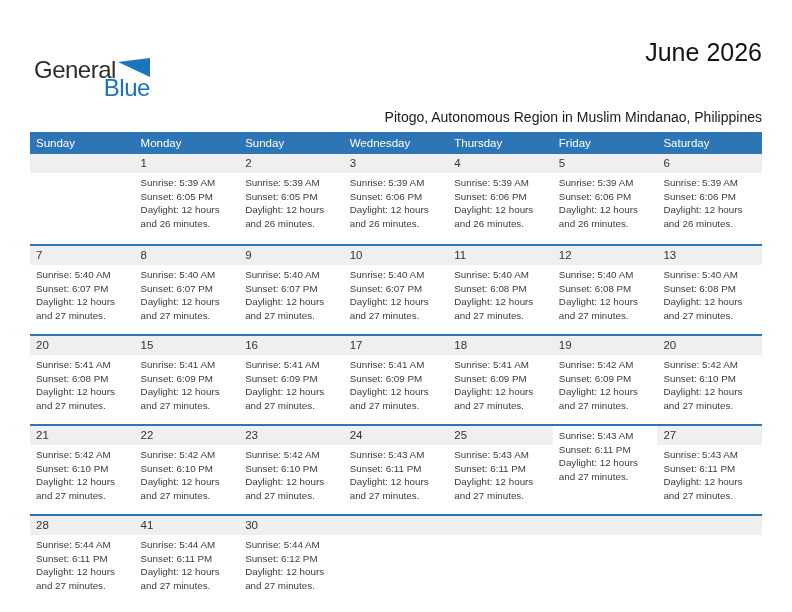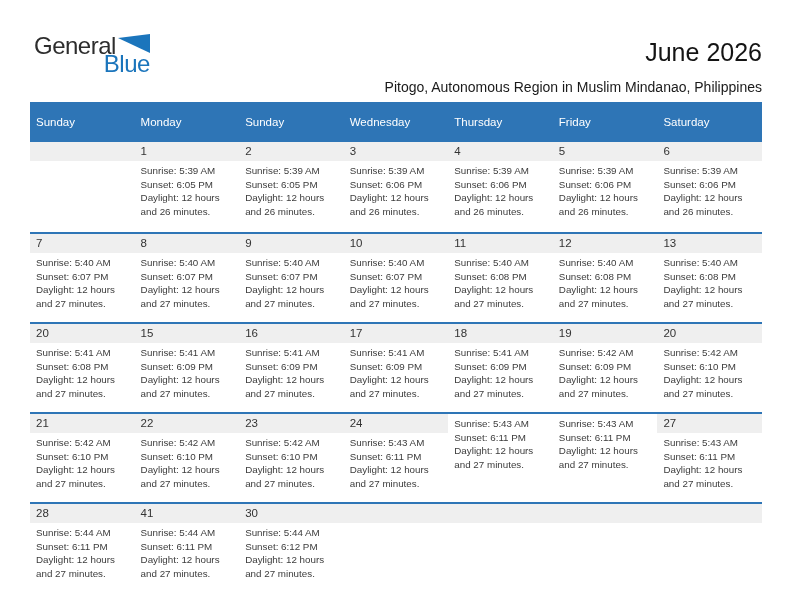--- a/index.html
+++ b/index.html
@@ -13,30 +13,30 @@
     --logo-text:#2D2D2D;
     --title-text:#141414;
   }
   *{box-sizing:border-box;margin:0;padding:0;}
   html,body{background:#fff;}
   body{font-family:"Liberation Sans", sans-serif;}
   .page{width:792px;height:612px;background:#fff;position:relative;overflow:hidden;}
 
   .top-row{display:flex;justify-content:space-between;align-items:flex-start;padding:34px 30px 0 34px;}
   .logo{width:fit-content;line-height:1;}
-  .logo-line1{display:flex;align-items:flex-end;}
+  .logo-line1{display:flex;align-items:flex-end;margin-top:24px;}
   .logo-word1{font-size:24px;color:var(--logo-text);letter-spacing:-0.5px;}
   .logo-tri{display:inline-block;margin-left:2px;margin-bottom:1px;}
   .logo-word2{font-size:24px;color:var(--logo-blue);text-align:right;margin-top:-6px;padding-right:0px;letter-spacing:-0.5px;}
   .month-title{font-size:25px;color:var(--title-text);margin-top:4px;margin-left:43px;}
 
-  .subtitle{text-align:right;margin:3px 30px 0 0;font-size:14px;color:#1A1A1A;}
+  .subtitle{text-align:right;margin:9px 30px 0 0;font-size:14px;color:#1A1A1A;}
 
   .calendar{margin:7px 30px 0 30px;}
-  .weekday-row{display:grid;grid-template-columns:repeat(7,1fr);background:var(--header-bg);height:40px;align-items:center;}
+  .weekday-row{display:grid;grid-template-columns:repeat(7,1fr);background:var(--header-bg);height:22px;align-items:center;}
   .wd-cell{color:var(--header-text);font-size:11.5px;padding-left:6px;white-space:nowrap;overflow:hidden;}
 
   .week{display:grid;grid-template-columns:repeat(7,1fr);min-height:90px;background:#fff;}
   .week + .week{border-top:2px solid var(--divider);}
   .day-cell{overflow:hidden;}
   .day-num{background:var(--strip-bg);height:19px;line-height:19px;padding-left:6px;font-size:11.5px;color:var(--num-text);}
   .day-details{padding:3px 2px 0 6px;}
   .detail-line{font-size:9.8px;line-height:13.5px;color:var(--body-text);white-space:nowrap;}
 </style>
 </head>
@@ -292,20 +292,21 @@
           <div class="day-cell">
             <div class="day-num">24</div>
             <div class="day-details">
               <div class="detail-line">Sunrise: 5:43 AM</div>
               <div class="detail-line">Sunset: 6:11 PM</div>
               <div class="detail-line">Daylight: 12 hours</div>
               <div class="detail-line">and 27 minutes.</div>
             </div>
           </div>
           <div class="day-cell">
+            <div class="day-num">25</div>
             <div class="day-details">
               <div class="detail-line">Sunrise: 5:43 AM</div>
               <div class="detail-line">Sunset: 6:11 PM</div>
               <div class="detail-line">Daylight: 12 hours</div>
               <div class="detail-line">and 27 minutes.</div>
             </div>
           </div>
           <div class="day-cell">
             <div class="day-details">
               <div class="detail-line">Sunrise: 5:43 AM</div>

